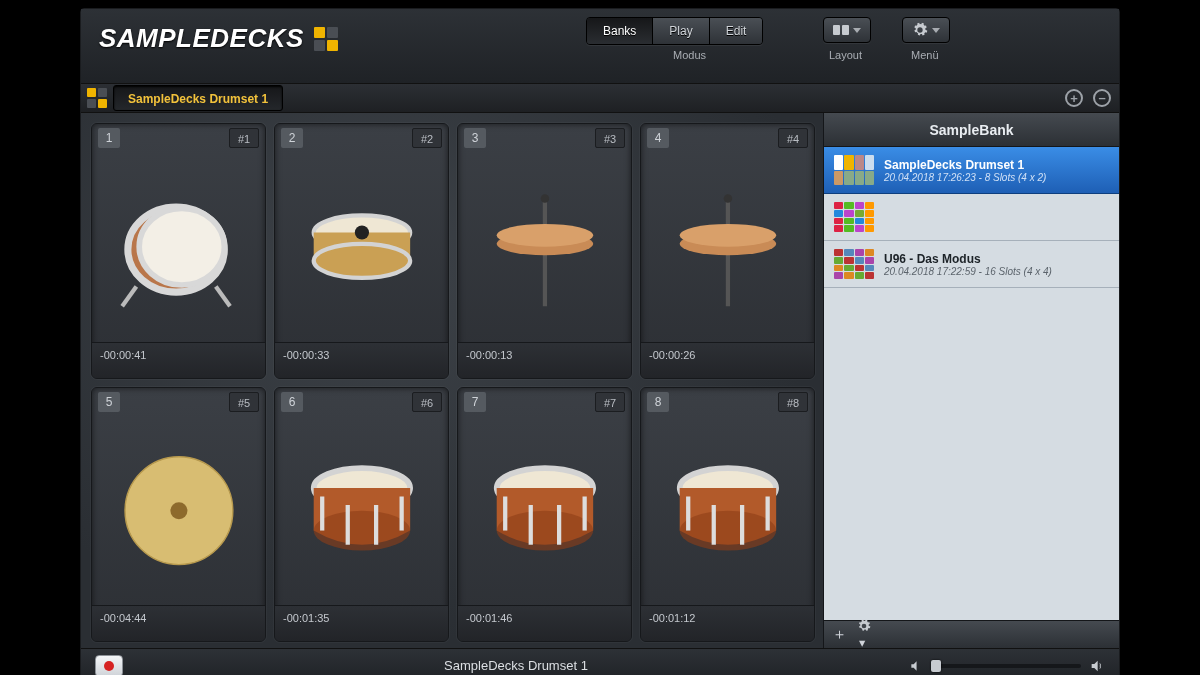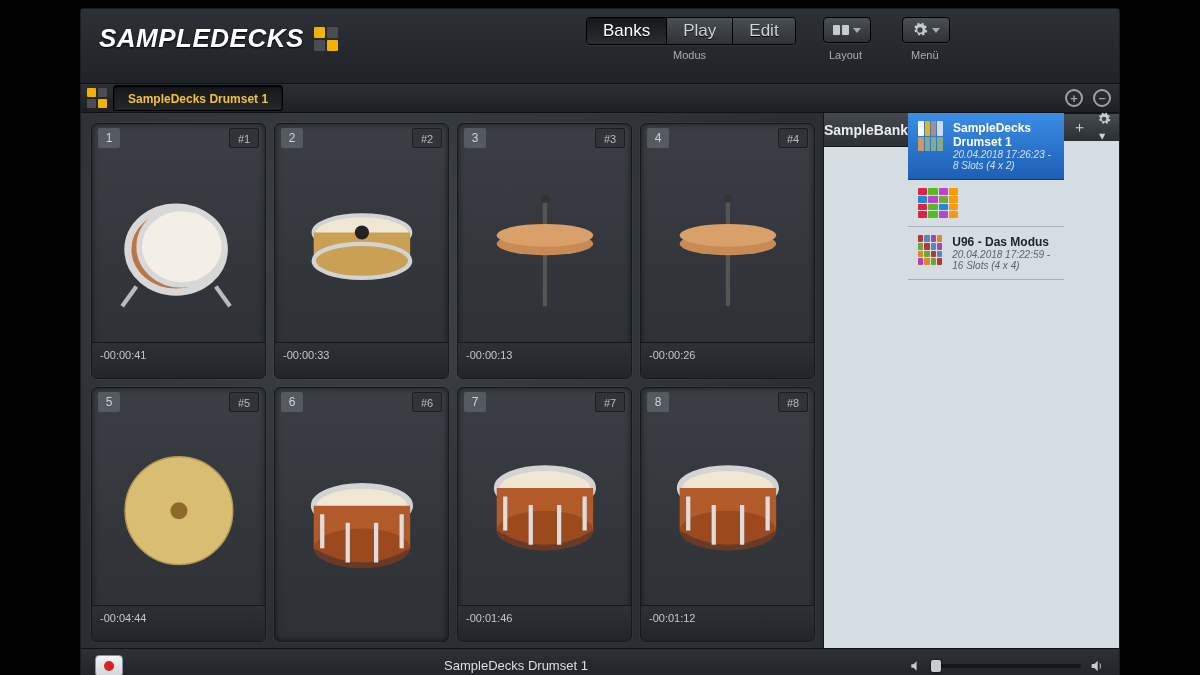--- a/index.html
+++ b/index.html
@@ -14,21 +14,21 @@
             align-items:flex-start; padding:10px 18px 0 18px; position:relative; }
   .logo { display:flex; align-items:center; gap:10px; margin-top:4px; }
   .logo-text { font-size:26px; font-weight:900; font-style:italic; color:#fff; letter-spacing:0.5px;
                text-shadow:0 1px 2px #000; }
   .logo-sq { width:24px; height:24px; display:grid; grid-template-columns:1fr 1fr; grid-template-rows:1fr 1fr; gap:2px; }
   .logo-sq span { background:#f0b400; border-radius:1px; }
   .logo-sq span.dk { background:#4a4e54; }
 
   .tabs { position:absolute; left:505px; top:8px; display:flex; border:1px solid #000; border-radius:4px;
           overflow:hidden; box-shadow:0 1px 0 rgba(255,255,255,.06); }
-  .tabs .tab { height:26px; line-height:26px; padding:0 16px; font-size:17px; color:#d0d4d9;
+  .tabs .tab { height:26px; line-height:26px; padding:0 16px; font-size:12px; color:#d0d4d9;
                background:linear-gradient(180deg,#4a4f55,#2e3237); border-right:1px solid #000; cursor:pointer;
                text-shadow:0 1px 0 #000; }
   .tabs .tab:last-child { border-right:none; }
   .tabs .tab.active { background:linear-gradient(180deg,#161719,#2a2d31); color:#fff; }
   .tabs-label { position:absolute; left:592px; top:40px; font-size:11px; color:#a9adb3; }
 
   .hdr-btn { position:absolute; top:8px; width:48px; height:26px; border:1px solid #000; border-radius:4px;
              background:linear-gradient(180deg,#4a4f55,#2e3237); display:flex; align-items:center;
              justify-content:center; box-shadow:0 1px 0 rgba(255,255,255,.06); cursor:pointer; }
   .hdr-btn.layout { left:742px; }
@@ -72,21 +72,21 @@
   .pad .idx { min-width:22px;height:20px;line-height:20px;text-align:center;background:#555a60;border-radius:2px;
               font-size:12px;color:#cfd3d8; }
   .pad .chan{ min-width:30px;height:20px;line-height:20px;text-align:center;background:#303338;border-radius:2px;
               font-size:11px;color:#b9bdc3; border:1px solid #1b1d20;}
   .pad .img { flex:1; display:flex; align-items:center; justify-content:center; }
   .pad .img svg { width:82%; height:82%; }
   .pad .time{ height:36px; line-height:24px; padding:0 8px; font-size:11px; color:#c4c8ce;
               background:linear-gradient(180deg,#2d3035,#222428); border-top:1px solid #16181b; }
 
   
-  .side { width:296px; background:#d5dce2; display:flex; flex-direction:row; border-left:1px solid #141619; }
+  .side { width:296px; background:#d5dce2; display:flex; flex-direction:column; border-left:1px solid #141619; }
   .side h3 { height:34px; line-height:34px; text-align:center; font-size:14px; font-weight:700; color:#e9edf1;
              background:linear-gradient(180deg,#454a50,#2c3035); border-bottom:1px solid #141619; }
   .side .list { flex:1; overflow:auto; }
   .sb-item { display:flex; gap:10px; padding:8px 10px; border-bottom:1px solid #a6b0ba; cursor:pointer; }
   .sb-item.sel { background:linear-gradient(180deg,#3a8de6,#1e5fb5); border-bottom:1px solid #0d3e7e; }
   .sb-item .thumb { width:40px; height:30px; display:grid; gap:1px; }
   .thumb.t8 { grid-template-columns:repeat(4,1fr); }
   .thumb.t16{ grid-template-columns:repeat(4,1fr); }
   .thumb span{ border-radius:1px; }
   .sb-item .txt { display:flex; flex-direction:column; justify-content:center; }
@@ -256,20 +256,21 @@
             <svg viewBox="0 0 100 100">
               <ellipse cx="50" cy="34" rx="34" ry="14" fill="#efe7d4" stroke="#d3d3d3" stroke-width="4"></ellipse>
        <path d="M16 34 L16 64 Q50 84 84 64 L84 34" fill="#b25a2a"></path>
        <ellipse cx="50" cy="64" rx="34" ry="14" fill="#8d3d17" opacity=".6"></ellipse>
        <line x1="22" y1="40" x2="22" y2="64" stroke="#ddd" stroke-width="3"></line>
        <line x1="78" y1="40" x2="78" y2="64" stroke="#ddd" stroke-width="3"></line>
        <line x1="40" y1="46" x2="40" y2="74" stroke="#ddd" stroke-width="3"></line>
        <line x1="60" y1="46" x2="60" y2="74" stroke="#ddd" stroke-width="3"></line>
             </svg>
           </div>
+    <div class="time">-00:01:35</div>
         </div>
         <div class="pad">
     <div class="top">
       <span class="idx">7</span>
       <span class="chan">#7</span>
     </div>
     <div class="img">
             <svg viewBox="0 0 100 100">
               <ellipse cx="50" cy="34" rx="34" ry="14" fill="#efe7d4" stroke="#d3d3d3" stroke-width="4"></ellipse>
        <path d="M16 34 L16 64 Q50 84 84 64 L84 34" fill="#b25a2a"></path>

